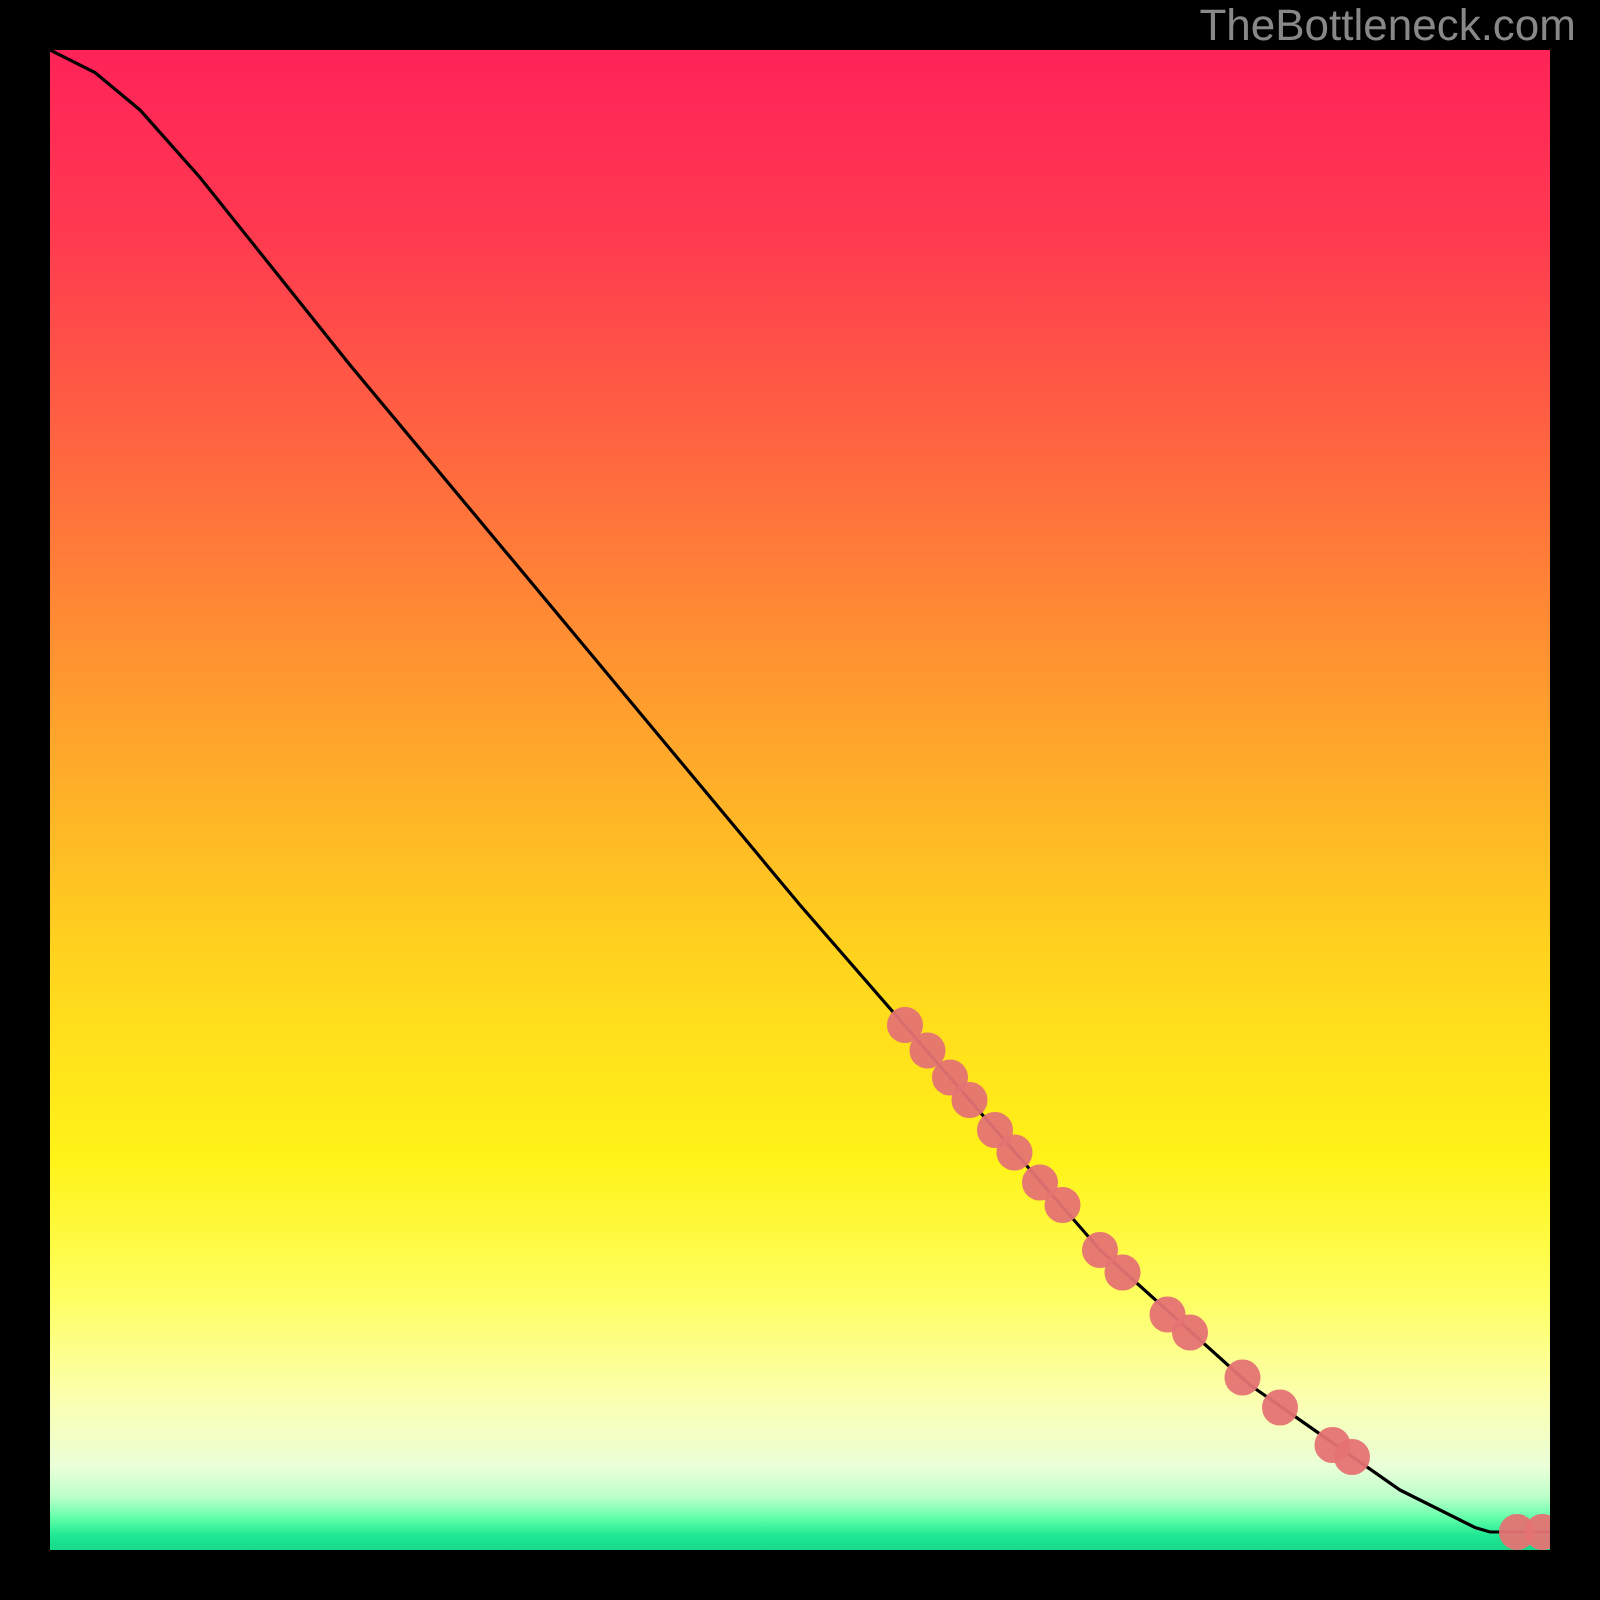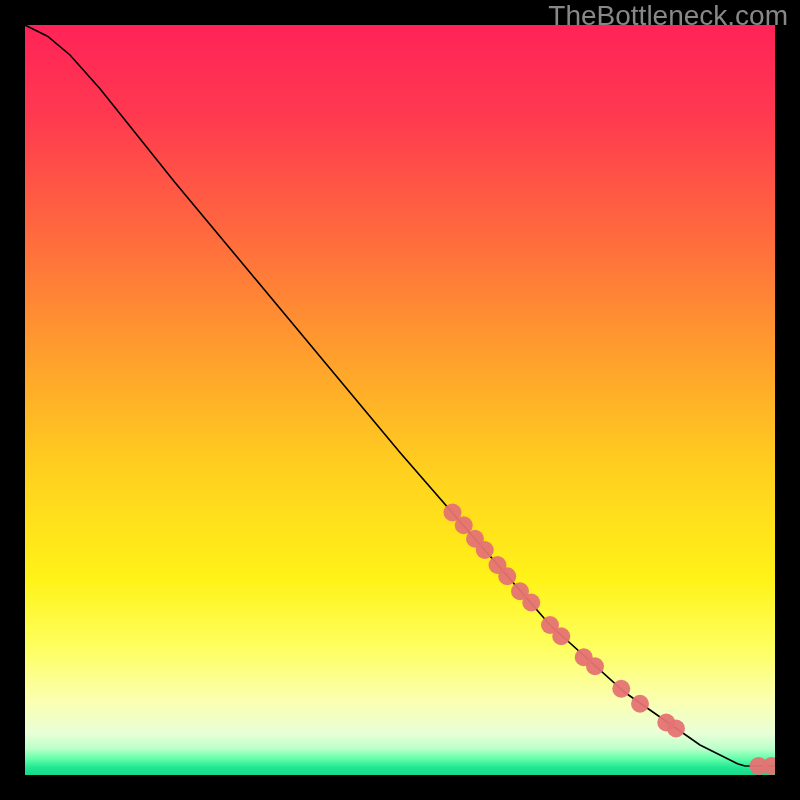--- a/index.html
+++ b/index.html
@@ -9,21 +9,21 @@
     background: #000;
     position: relative;
     font-family: Arial, Helvetica, sans-serif;
     overflow: hidden;
   }
   .attribution {
     position: absolute;
     top: 0;
     right: 12px;
     color: #888;
-    font-size: 28px;
+    font-size: 22px;
     font-weight: 500;
     z-index: 10;
   }
   .plot-area {
     position: absolute;
     left: 25px;
     top: 25px;
     width: 750px;
     height: 750px;
   }

